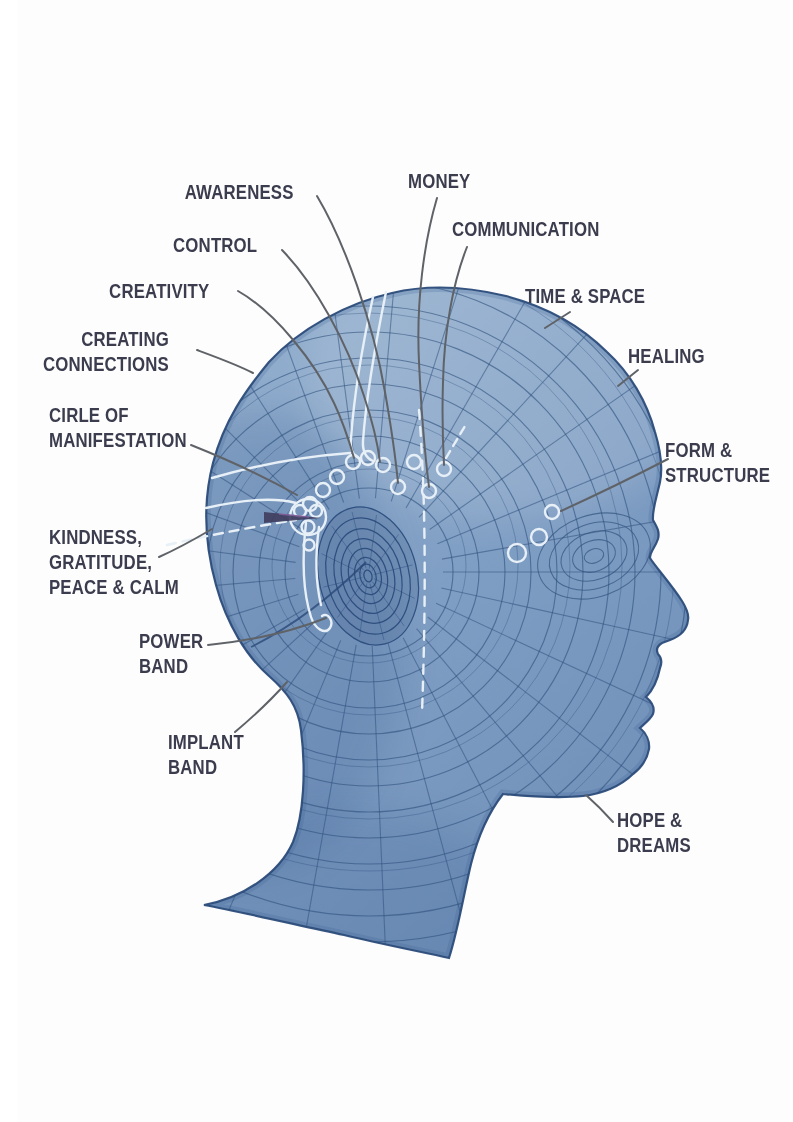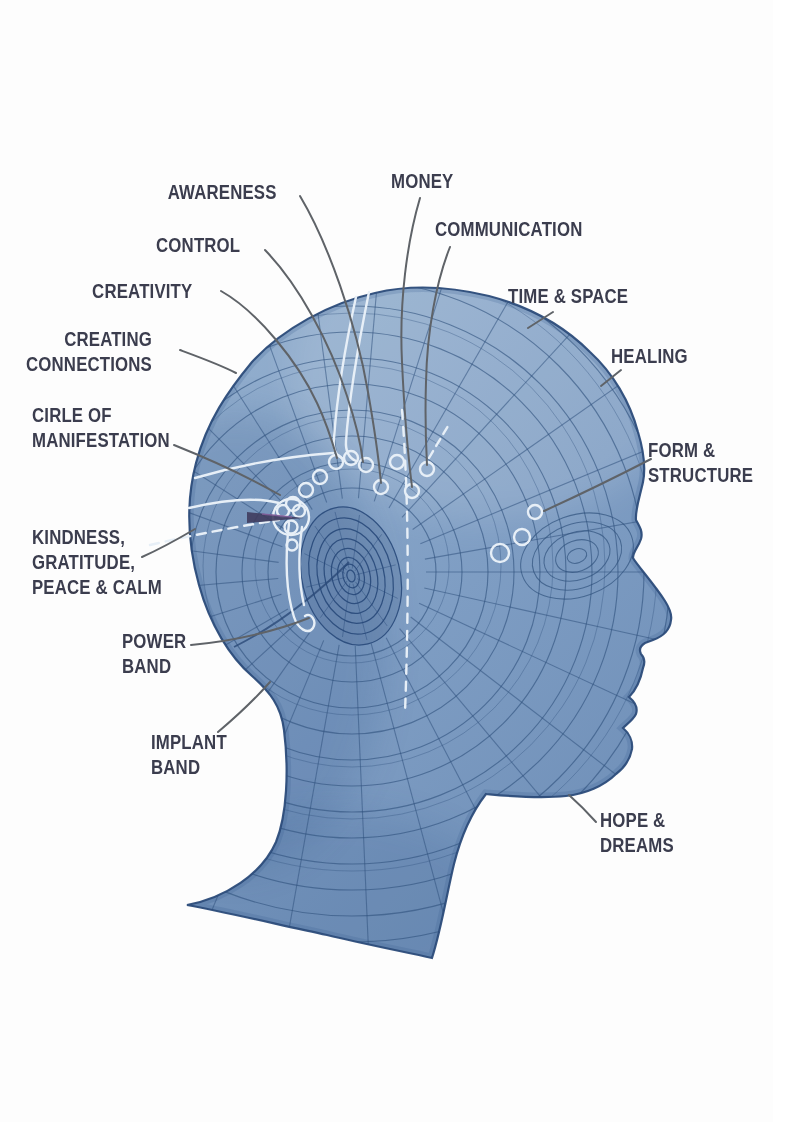--- a/index.html
+++ b/index.html
@@ -2,20 +2,21 @@
 <html><head>
 <meta charset="utf-8">
 <style>
   html,body{margin:0;padding:0;background:#ffffff;}
   .stage{
     position:relative;
     width:773px;height:1122px;
     background:#fdfdfd;
     overflow:hidden;
     font-family:"Liberation Sans", sans-serif;
+    margin-left:17px;
   }
   .stage svg{position:absolute;left:0;top:0;}
   .lbl{
     position:absolute;
     font-family:"Liberation Sans", sans-serif;
     font-weight:700;
     font-size:20px;
     line-height:25px;
     letter-spacing:.2px;
     color:#3b3d4e;

